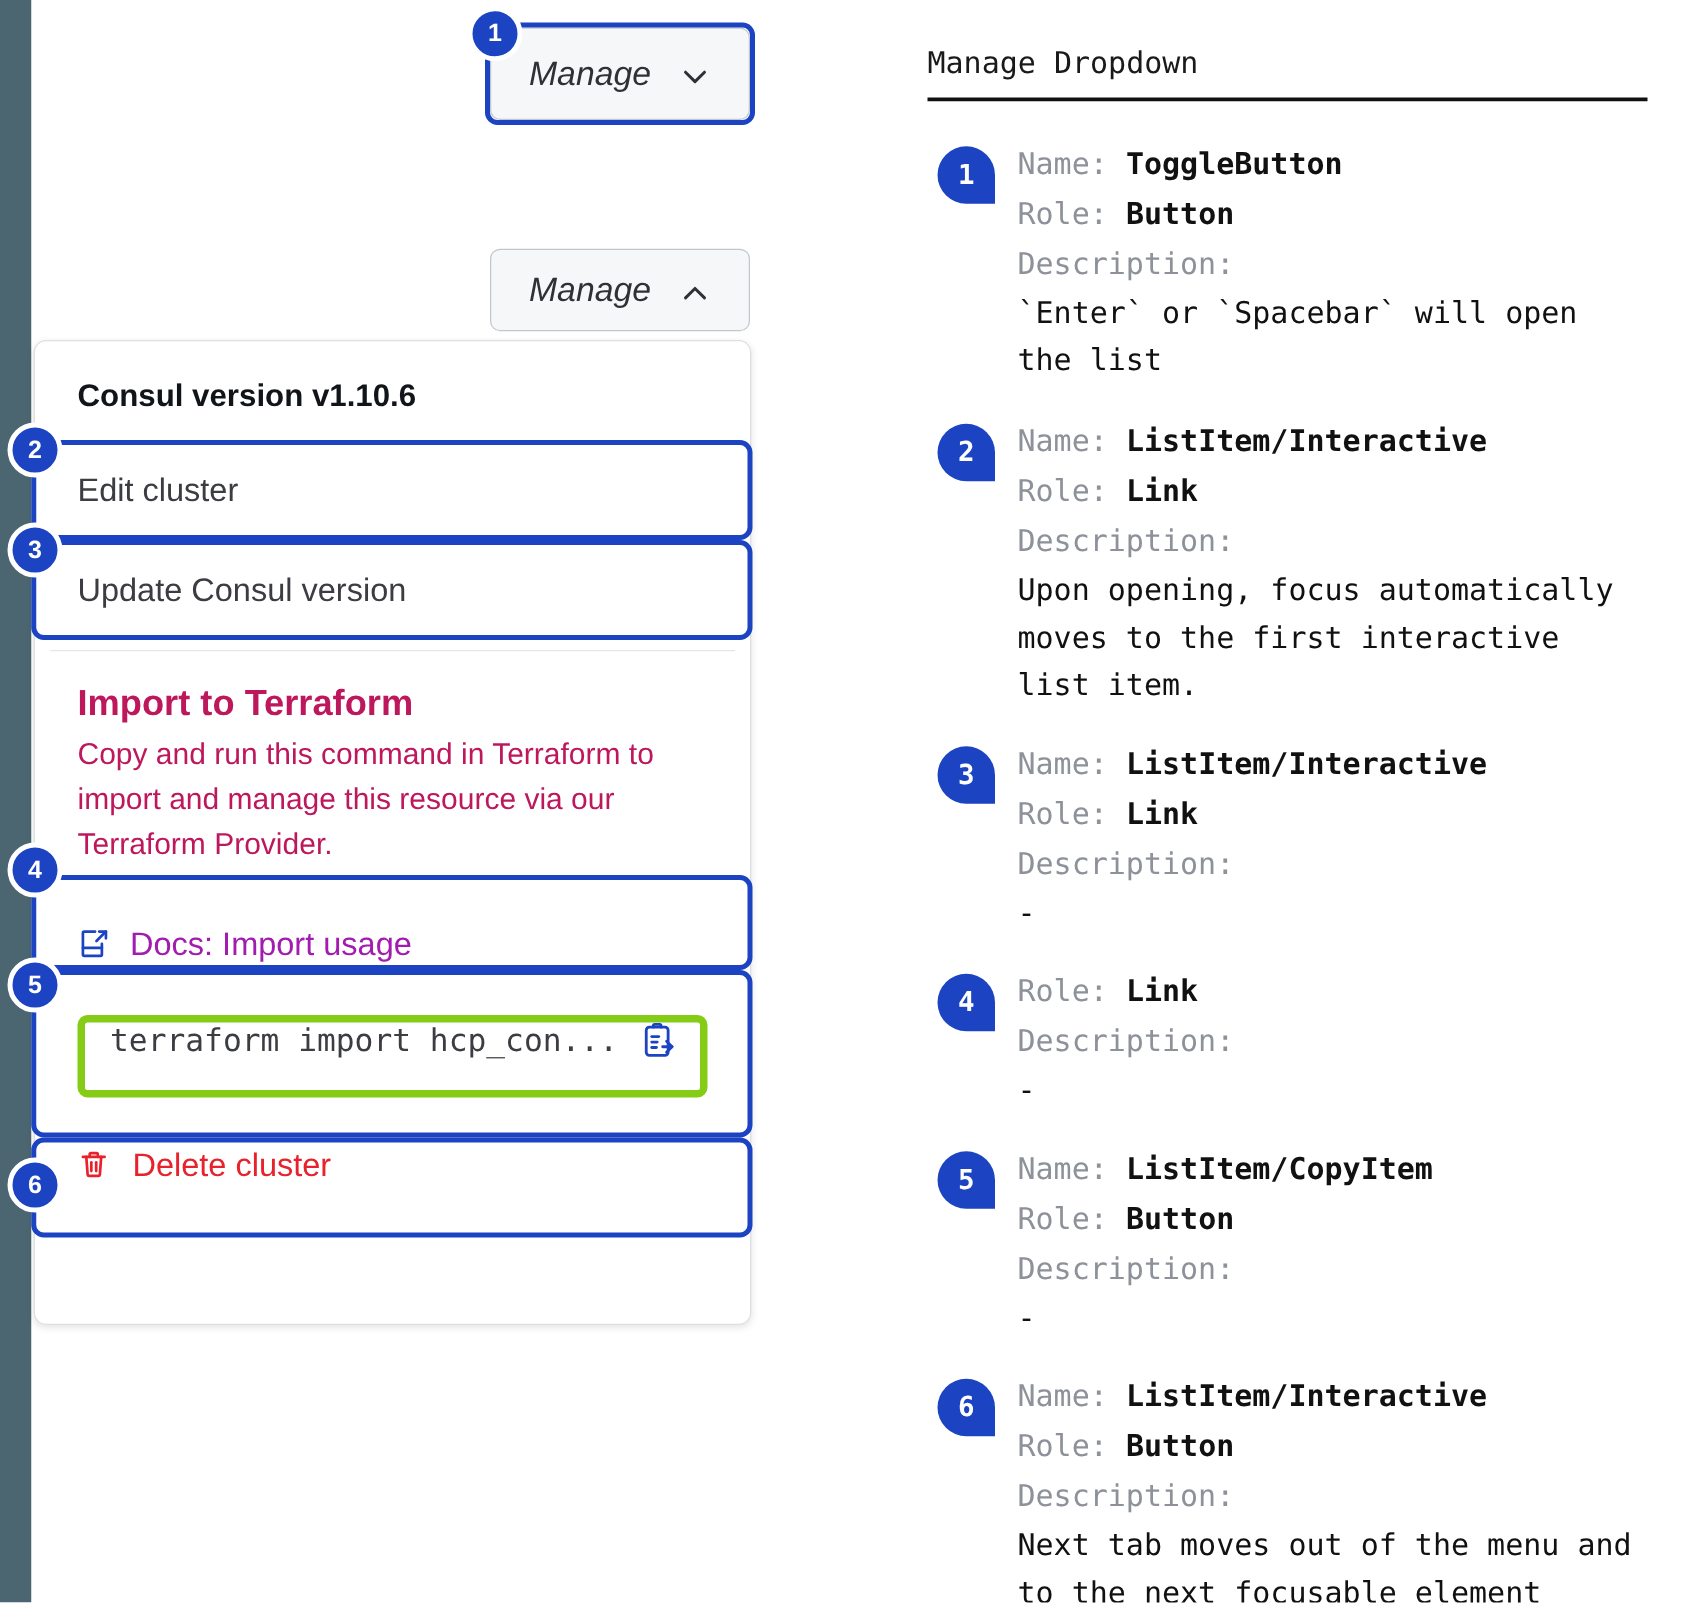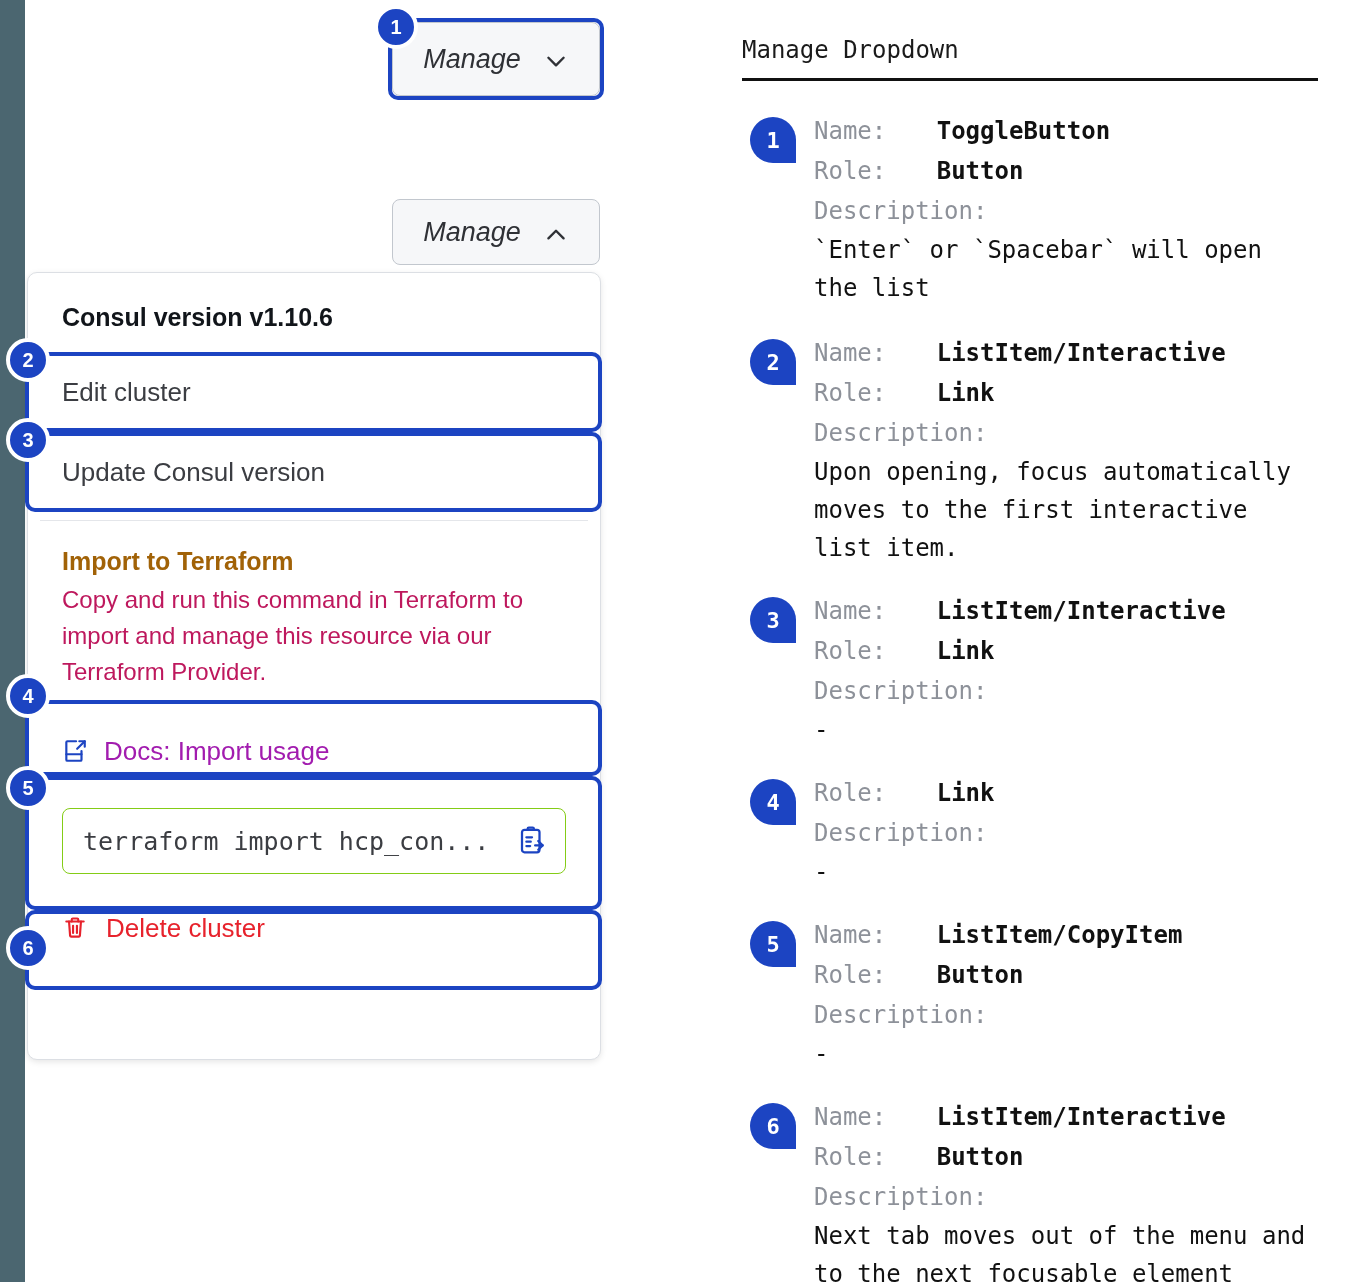--- a/index.html
+++ b/index.html
@@ -78,44 +78,44 @@
   .dd-item {
     padding: 0 34px;
     height: 80px;
     display: flex; align-items: center;
     font-size: 26px;
     color: #3b3d42;
   }
   .dd-sep { height: 1px; background: #e4e6ea; margin: 8px 12px 0 12px; }
   .dd-section-title {
     padding: 26px 34px 6px 34px;
-    font-size: 25px;
+    font-size: 29px;
     font-weight: bold;
-    color: #a16207;
+    color: #be185d;
   }
   .dd-section-desc {
     padding: 0 34px;
     font-size: 24px;
     line-height: 36px;
     color: #be185d;
   }
   .dd-link {
     padding: 0 34px;
     height: 78px;
     display: flex; align-items: center; gap: 16px;
     font-size: 26px;
     color: #a21caf;
     font-weight: 500;
   }
   .code-row { padding: 18px 34px 14px 34px; }
   .code-box {
-    border: 1px solid #84cc16;
+    border: 6px solid #84cc16;
     border-radius: 8px;
     height: 66px;
-    display: flex; align-items: center; justify-content: space-between;
+    display: flex; align-items: flex-start; justify-content: space-between;
     padding: 0 18px 0 20px;
     background: #fff;
   }
   .code-txt {
     font-family: "DejaVu Sans Mono", monospace;
     font-size: 25px;
     color: #3b3d42;
     white-space: nowrap;
   }
   .dd-danger {
@@ -155,21 +155,21 @@
     font-weight: bold;
   }
   .doc-line {
     font-family: "DejaVu Sans Mono", monospace;
     font-size: 24px;
     line-height: 40px;
     color: #1a1a1a;
     white-space: pre-wrap;
   }
   .doc-key { color: #8d9199; }
-  .doc-val { color: #111; font-weight: bold; margin-left: 36px; }
+  .doc-val { color: #111; font-weight: bold; }
   .doc-desc { font-family: "DejaVu Sans Mono", monospace; font-size: 24px; line-height: 38px; color: #111; }
 </style>
 </head>
 <body>
 
 <div id="root">
 
   <div class="rail"></div>
 
   <div class="manage-btn" style="left:392px; top:22px; width:208px; height:74px;">

